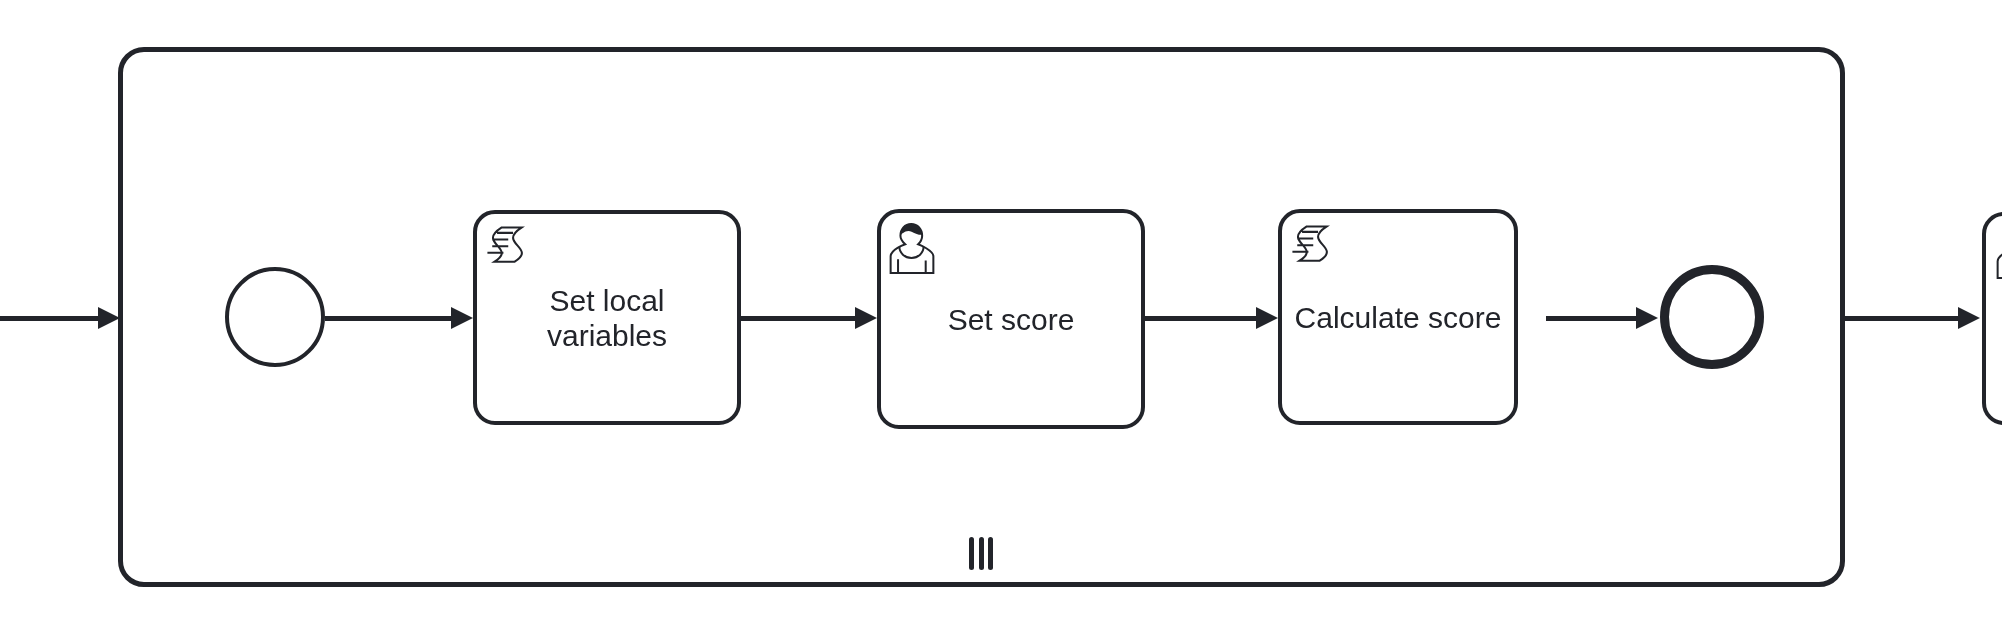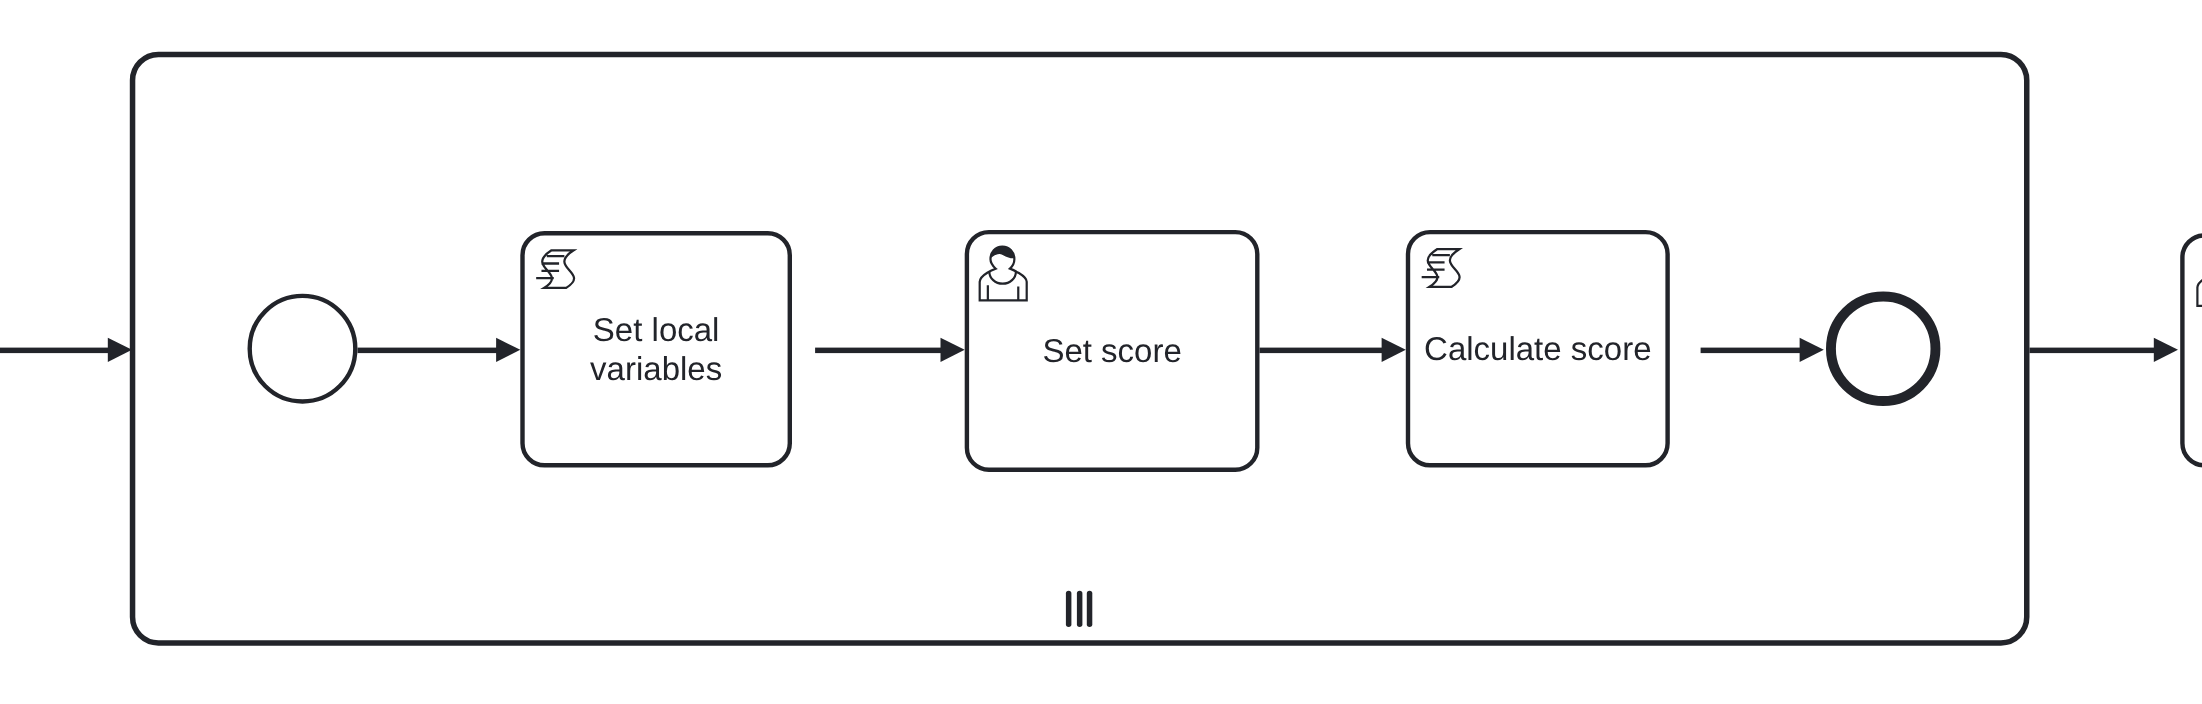--- a/index.html
+++ b/index.html
@@ -73,21 +73,21 @@
   </div>
 
   <div class="flow-line" style="left:0;top:315.5px;width:102px;"></div>
   <div class="arrowhead" style="left:98px;top:307px;"></div>
 
   <div class="event start" style="left:225px;top:267px;"></div>
 
   <div class="flow-line" style="left:325px;top:315.5px;width:128px;"></div>
   <div class="arrowhead" style="left:451px;top:307px;"></div>
 
-  <div class="task" style="left:473px;top:210px;width:247px;height:215px;">
+  <div class="task" style="left:473px;top:210px;width:268px;height:215px;">
     <svg class="task-icon" width="40" height="42" viewBox="2 12 17.5 16.5">
       <path d="M 15,28 C 24.97,21.73 7,20.08 17.97,13.06 L 9.17,13.06 C -1.8,20.08 16.16,21.73 6.2,28 Z
                M 7.28,15.39 L 14.28,15.39 M 5.17,18.3 L 12.17,18.3 M 5.17,21.21 L 12.17,21.21 M 3.06,24.12 L 10.06,24.12" fill="none" stroke="#22242a" stroke-width="0.9"></path>
     </svg>
     <span class="task-label">Set local
 variables</span>
   </div>
 
   <div class="flow-line" style="left:741px;top:315.5px;width:116px;"></div>
   <div class="arrowhead" style="left:855px;top:307px;"></div>

